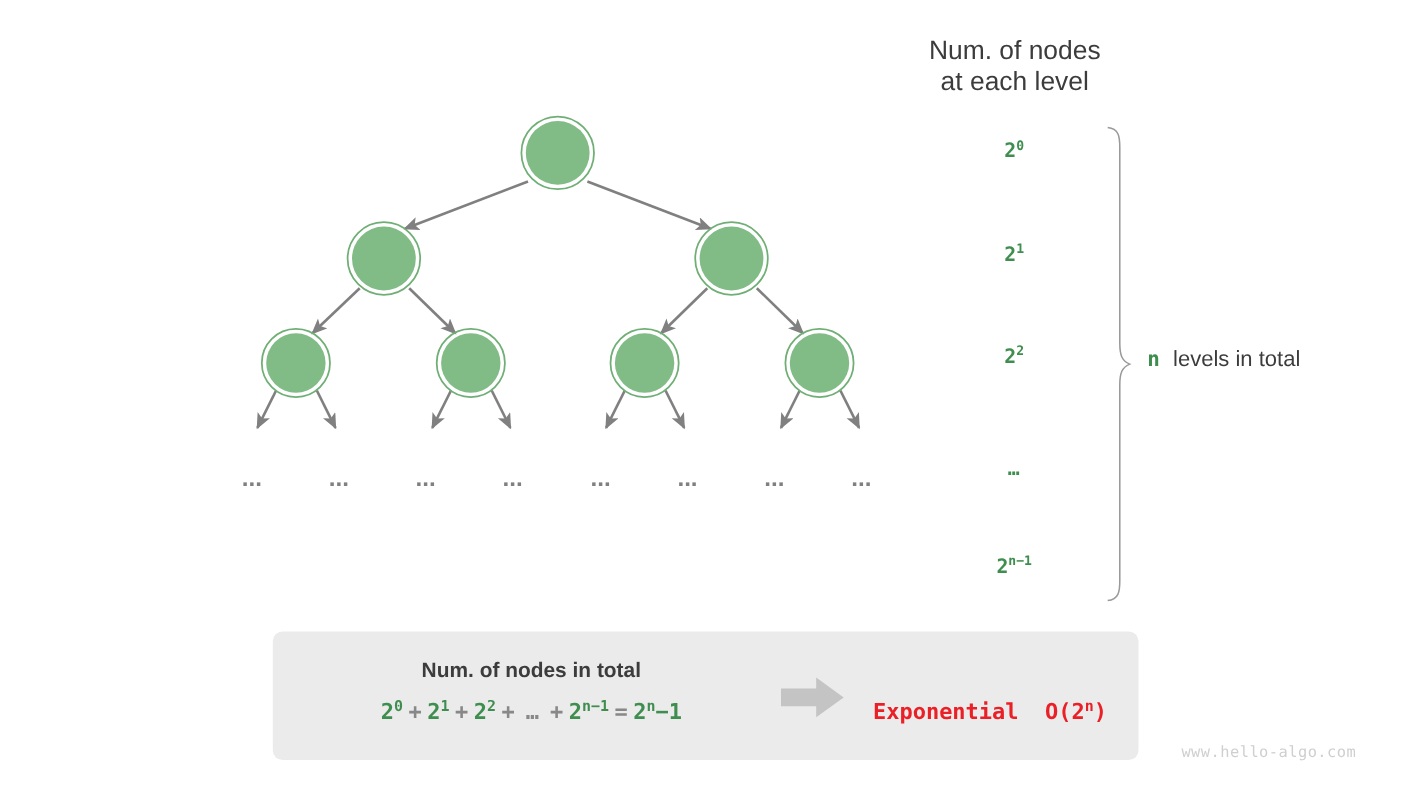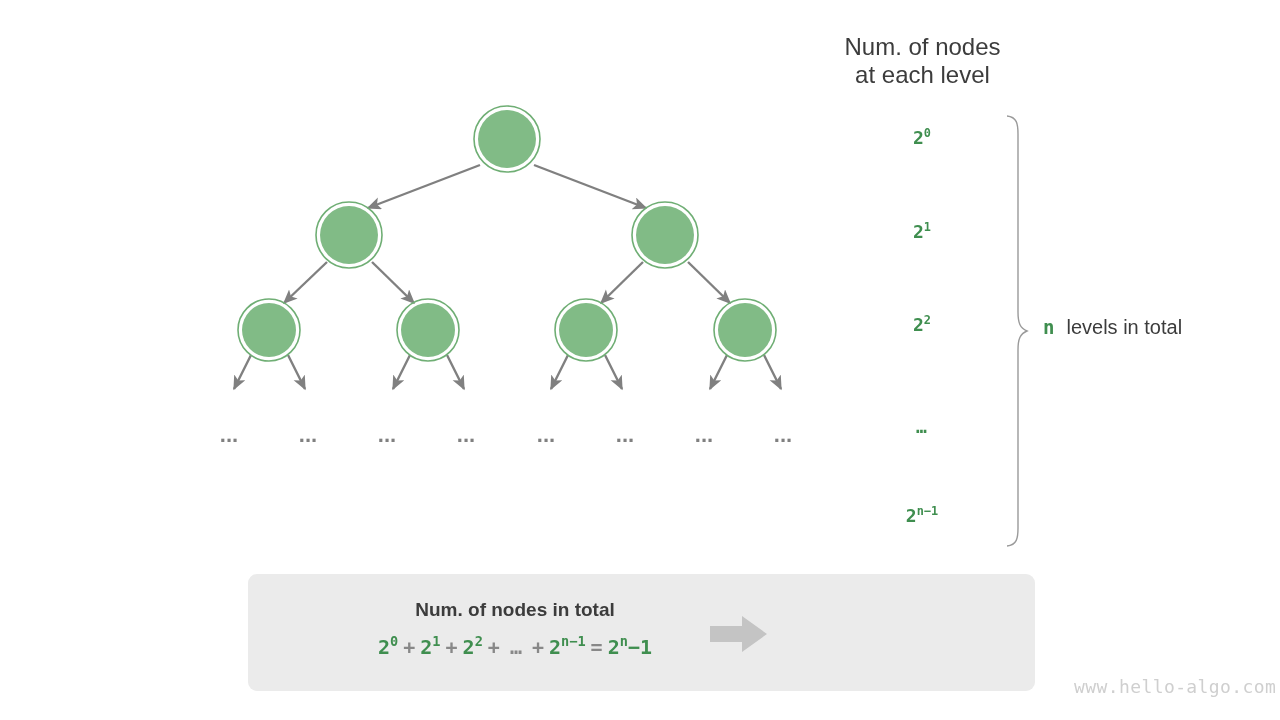--- a/index.html
+++ b/index.html
@@ -89,21 +89,20 @@
     top: 574px;
     width: 787px;
     height: 117px;
     background: #ebebeb;
     border-radius: 9px;
   }
   .summary-col {
     position: absolute;
     top: 0;
     height: 100%;
-    margin-left: 32px;
   }
   #summary-col-count { left: 0px; width: 470px; }
   #summary-col-complexity { left: 517px; width: 270px; }
 
   .summary-heading {
     position: absolute;
     top: 25px;
     width: 100%;
     text-align: center;
     font-size: 19px;
@@ -135,21 +134,21 @@
     left: 708px;
     top: 613px;
   }
 
   
   #watermark {
     position: absolute;
     left: 1074px;
     top: 676px;
     font-family: "DejaVu Sans Mono", "Liberation Mono", monospace;
-    font-size: 18px;
+    font-size: 14px;
     color: #cfcfcf;
     letter-spacing: 0.4px;
   }
 </style>
 </head>
 <body>
 
 <div id="level-count-title">Num. of nodes
 at each level</div>
 
@@ -255,20 +254,23 @@
 <div id="summary-panel">
 
   <div class="summary-col" id="summary-col-count">
     <div class="summary-heading">Num. of nodes in total</div>
     <div class="summary-value" id="formula-nodes-total">
       <span class="g"><span>2</span><sup>0</sup></span><span class="op">+</span><span class="g"><span>2</span><sup>1</sup></span><span class="op">+</span><span class="g"><span>2</span><sup>2</sup></span><span class="op">+</span><span class="op">…</span><span class="op">+</span><span class="g"><span>2</span><sup>n−1</sup></span><span class="op">=</span><span class="g"><span>2</span><sup>n</sup><span>−1</span></span>
     </div>
   </div>
 
   <div class="summary-col" id="summary-col-complexity">
+    <div class="summary-value">
+      <span class="red">Exponential</span><span class="red">&nbsp;&nbsp;<span>O(2</span><sup>n</sup><span>)</span></span>
+    </div>
   </div>
 </div>
 
 <svg id="summary-arrow" width="62" height="42" viewBox="0 0 62 42">
   <path d="M2,13 L34,13 L34,3 L59,21 L34,39 L34,29 L2,29 Z" fill="#c4c4c4"></path>
 </svg>
 
 <div id="watermark">www.hello-algo.com</div>
 
 </body></html>

